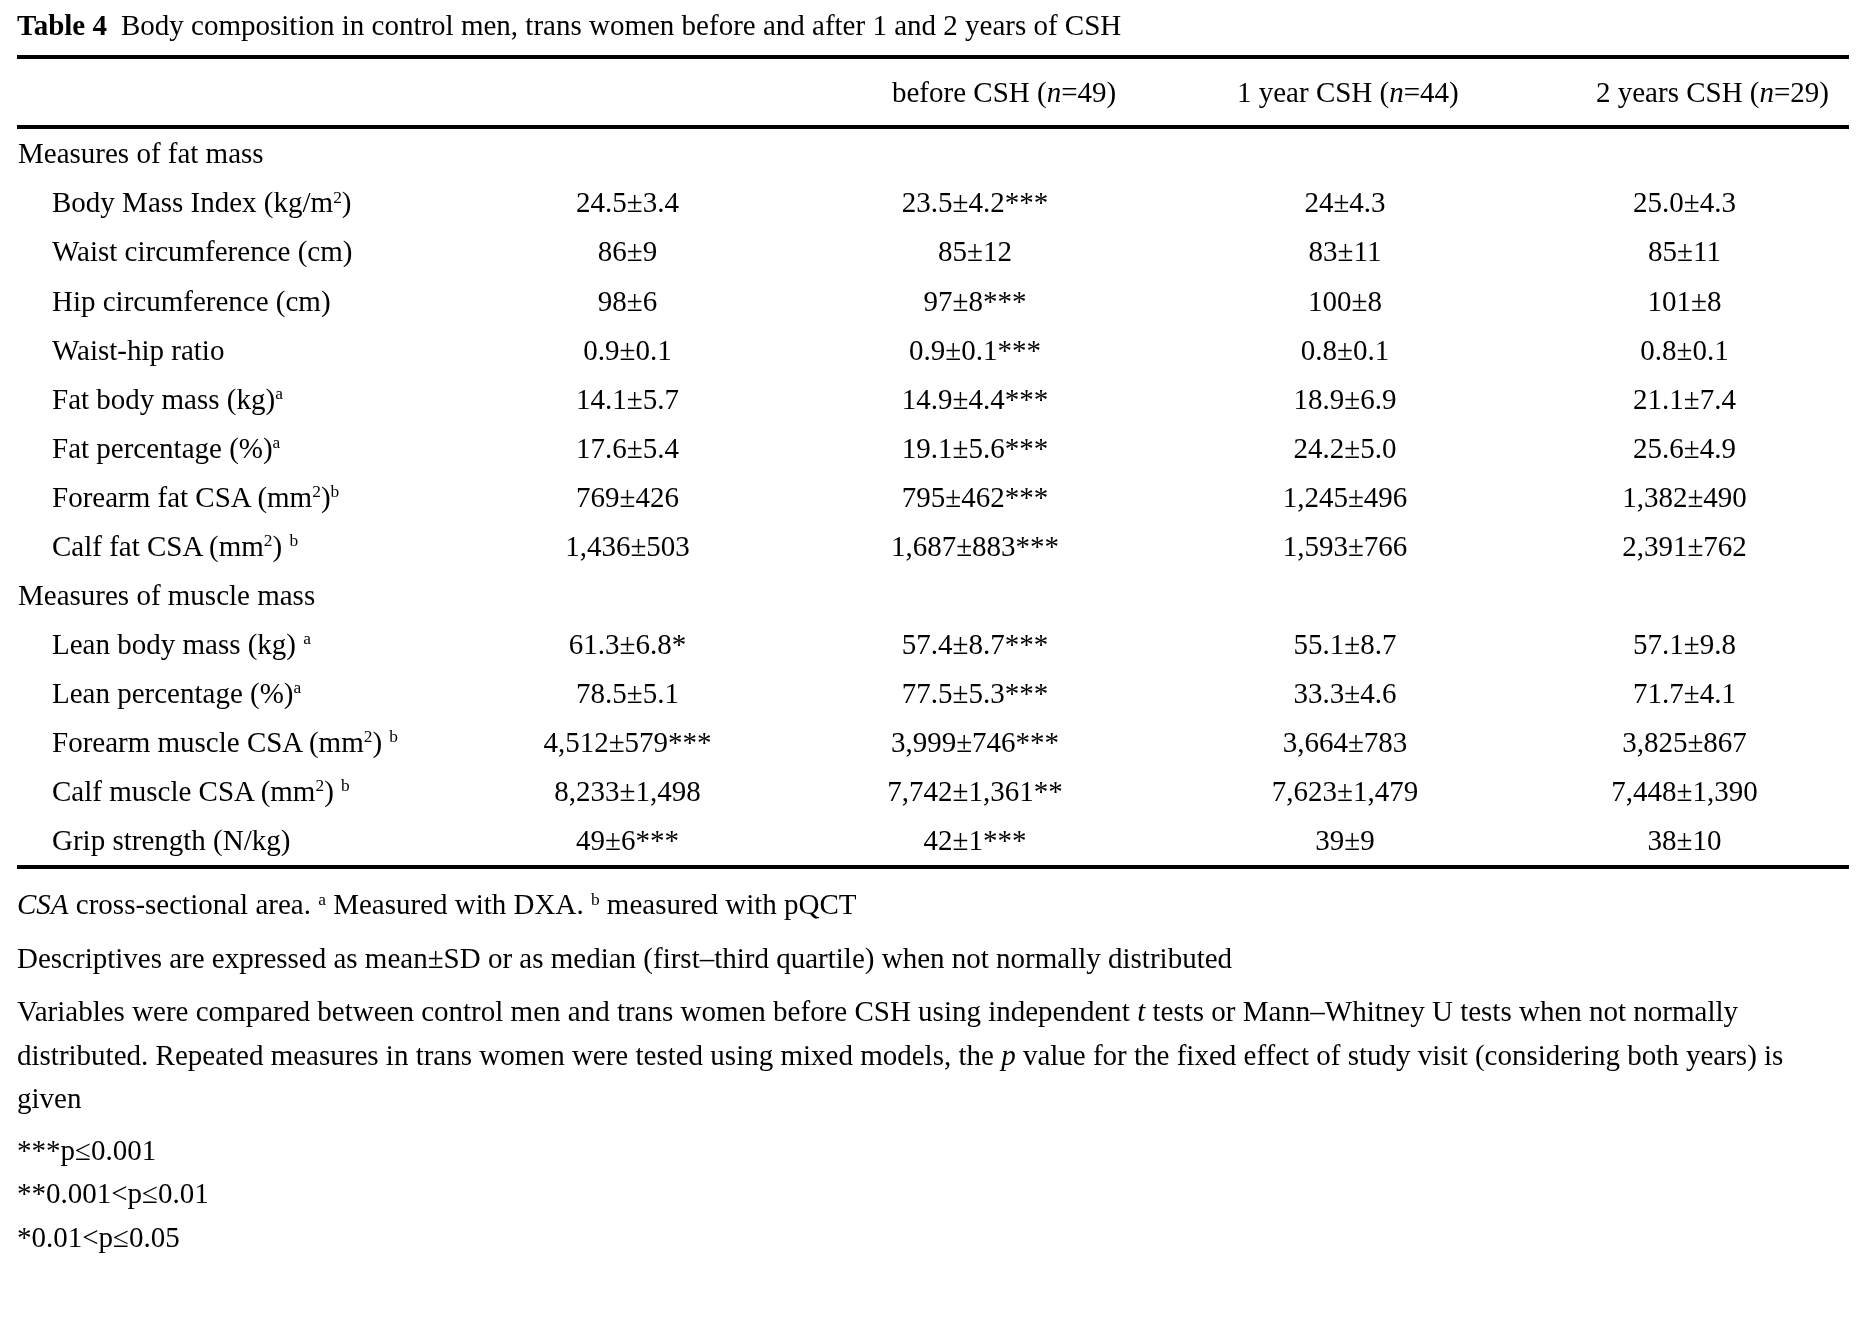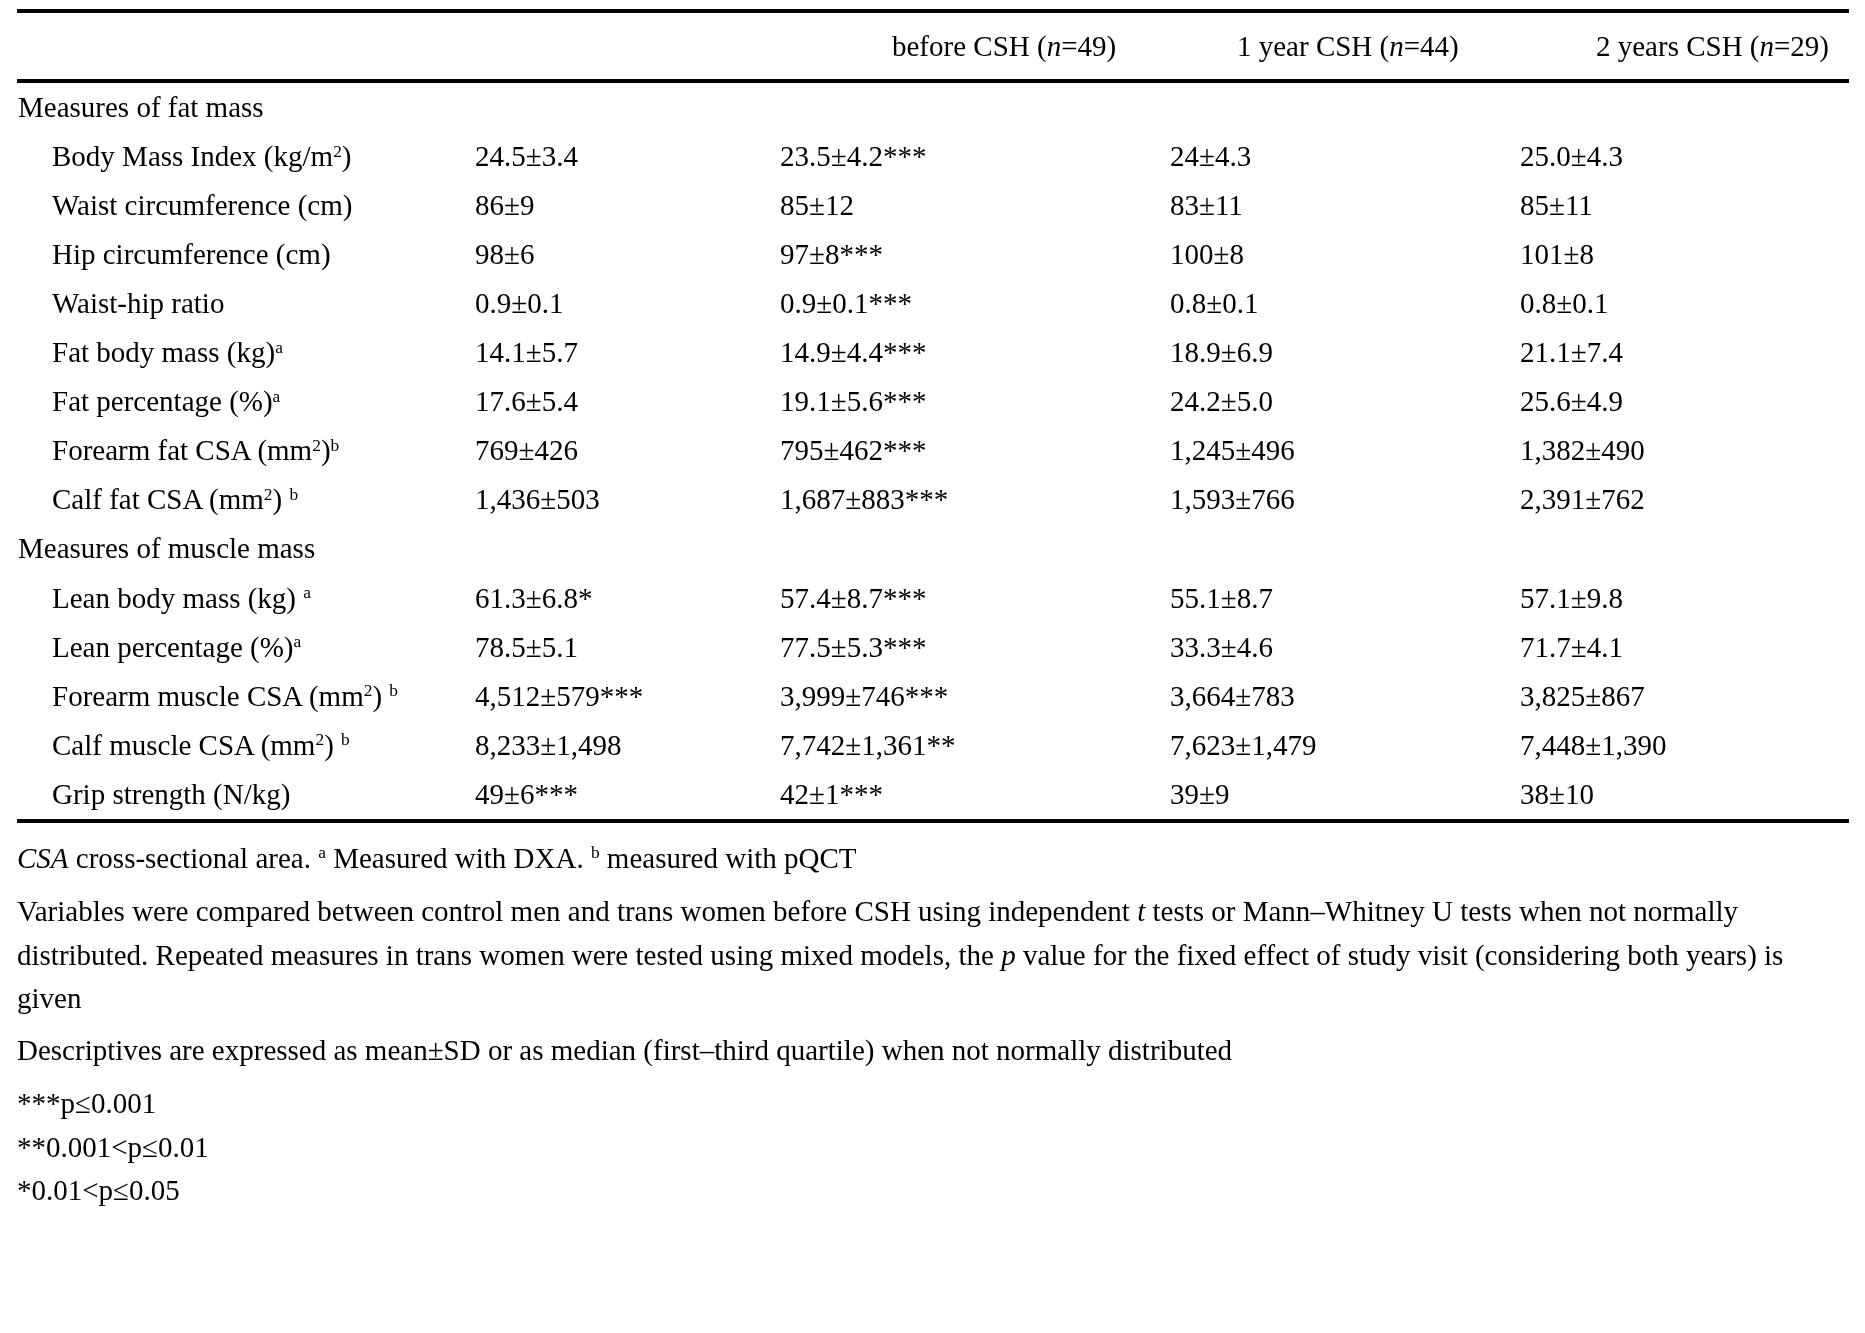--- a/index.html
+++ b/index.html
@@ -73,20 +73,21 @@
     padding-top: 8px;
     padding-bottom: 8px;
   }
   td.section-cell {
     padding-left: 1px;
   }
   td.lbl {
     padding-left: 35px;
   }
   td.val {
+    text-align: center;
   }
   sup {
     font-size: 60%;
     line-height: 0;
     vertical-align: baseline;
     position: relative;
     top: -0.55em;
   }
   
   .footnotes {
@@ -103,20 +104,23 @@
   .sig {
     line-height: 1.5;
     margin: 0;
   }
 </style>
 </head>
 <body>
 
 <div class="page">
 
+  <div class="title-row">
+    <span class="title-label">Table 4</span><span class="title-text">Body composition in control men, trans women before and after 1 and 2 years of CSH</span>
+  </div>
 
   <table class="paper-table">
     <colgroup>
       <col style="width:458px">
       <col style="width:305px">
       <col style="width:390px">
       <col style="width:350px">
       <col style="width:329px">
     </colgroup>
     <thead>
@@ -224,20 +228,20 @@
         <td class="val">49±6***</td>
         <td class="val">42±1***</td>
         <td class="val">39±9</td>
         <td class="val">38±10</td>
       </tr>
     </tbody>
   </table>
 
   <div class="footnotes">
     <div class="fn"><i>CSA</i> cross-sectional area. <sup>a</sup> Measured with DXA. <sup>b</sup> measured with pQCT</div>
+    <div class="fn">Descriptives are expressed as mean±SD or as median (first–third quartile) when not normally distributed</div>
     <div class="fn fn-para">Variables were compared between control men and trans women before CSH using independent <i>t</i> tests or Mann–Whitney U tests when not normally distributed. Repeated measures in trans women were tested using mixed models, the <i>p</i> value for the fixed effect of study visit (considering both years) is given</div>
-    <div class="fn">Descriptives are expressed as mean±SD or as median (first–third quartile) when not normally distributed</div>
     <div class="sig">***p≤0.001</div>
     <div class="sig">**0.001&lt;p≤0.01</div>
     <div class="sig">*0.01&lt;p≤0.05</div>
   </div>
 
 </div>
 
 </body></html>

